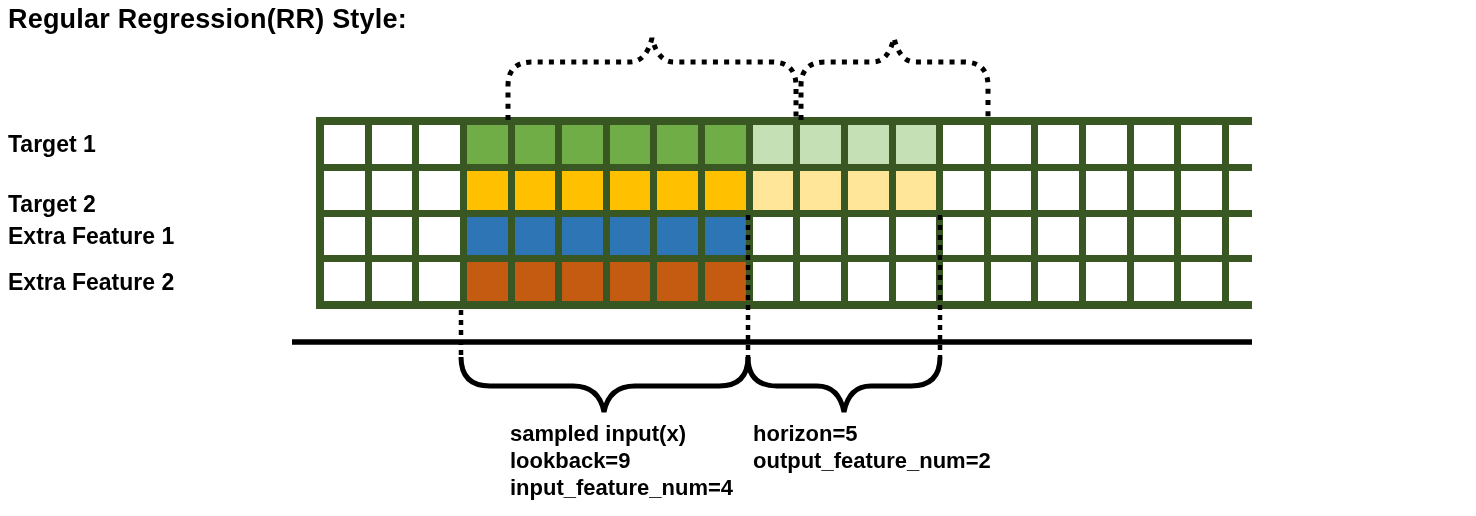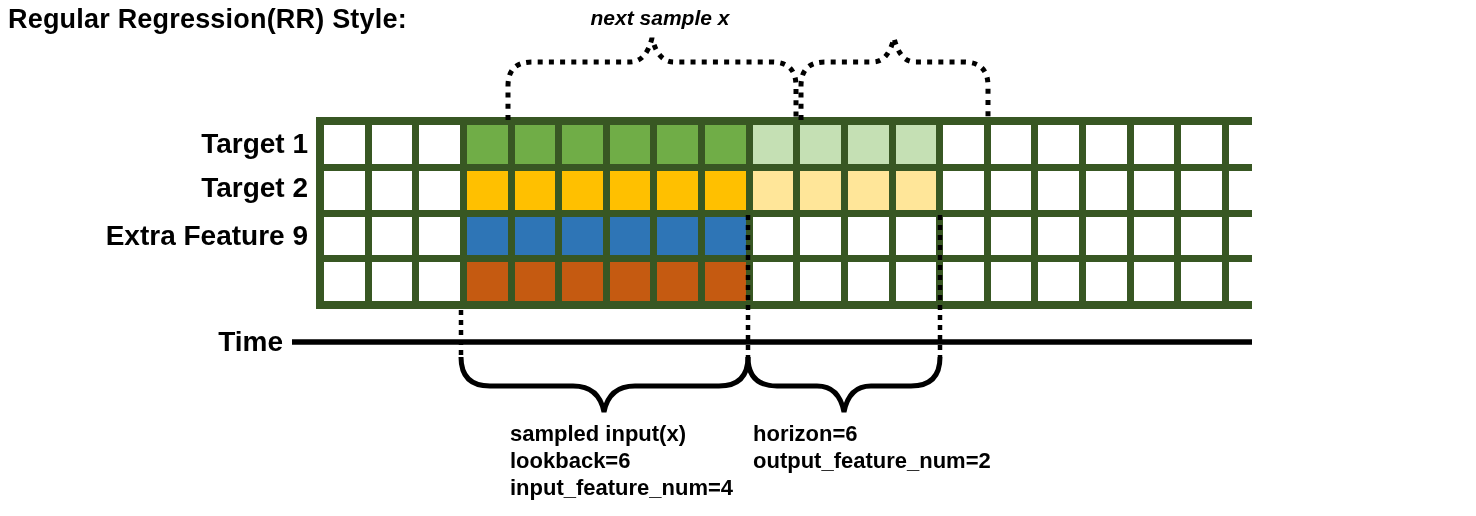--- a/index.html
+++ b/index.html
@@ -11,21 +11,21 @@
     position:absolute;left:8px;top:4px;font-size:27px;font-weight:700;letter-spacing:0.2px;
   }
   .next-label{
     position:absolute;top:6px;width:220px;text-align:center;
     font-size:21px;font-style:italic;font-weight:600;
   }
   .next-x{left:550px;}
   .next-y{left:783px;}
   .row-label{
     position:absolute;left:8px;width:300px;height:46px;line-height:46px;
-    text-align:right;font-size:28px;font-weight:700;white-space:nowrap;
+    text-align:left;font-size:23px;font-weight:700;white-space:nowrap;
   }
   .sample-grid{
     position:absolute;left:316px;top:117px;width:1152px;height:192px;
     box-sizing:border-box;display:grid;
     grid-template-columns:repeat(24,1fr);grid-template-rows:repeat(4,1fr);
     gap:7px;padding:8px;
   }
   .cell{background:#fff;}
   .time-label{
     position:absolute;left:180px;top:326px;width:103px;text-align:right;
@@ -38,25 +38,25 @@
   .anno-input{left:510px;}
   .anno-output{left:753px;}
 </style>
 </head>
 <body>
 
 <div class="canvas">
 
   <div class="title">Regular Regression(RR) Style:</div>
 
-  <div class="next-label next-x">next sample x</div>
 
   <div class="row-label" style="top:121px">Target 1</div>
-  <div class="row-label" style="top:165px">Target 2</div>
-  <div class="row-label" style="top:213px">Extra Feature 9</div>
+  <div class="row-label" style="top:181px">Target 2</div>
+  <div class="row-label" style="top:213px">Extra Feature 1</div>
+  <div class="row-label" style="top:259px">Extra Feature 2</div>
 
   <div class="sample-grid" style="background: rgb(56, 87, 35);">
       <div class="cell" style="background: rgb(255, 255, 255);"></div>
       <div class="cell" style="background: rgb(255, 255, 255);"></div>
       <div class="cell" style="background: rgb(255, 255, 255);"></div>
       <div class="cell" style="background: rgb(112, 173, 71);"></div>
       <div class="cell" style="background: rgb(112, 173, 71);"></div>
       <div class="cell" style="background: rgb(112, 173, 71);"></div>
       <div class="cell" style="background: rgb(112, 173, 71);"></div>
       <div class="cell" style="background: rgb(112, 173, 71);"></div>
@@ -143,21 +143,20 @@
       <div class="cell" style="background: rgb(255, 255, 255);"></div>
       <div class="cell" style="background: rgb(255, 255, 255);"></div>
       <div class="cell" style="background: rgb(255, 255, 255);"></div>
       <div class="cell" style="background: rgb(255, 255, 255);"></div>
       <div class="cell" style="background: rgb(255, 255, 255);"></div>
       <div class="cell" style="background: rgb(255, 255, 255);"></div>
       <div class="cell" style="background: rgb(255, 255, 255);"></div>
       <div class="cell" style="background: rgb(255, 255, 255);"></div>
     </div>
 
-  <div class="time-label">Time</div>
 
   <svg class="deco" width="1476" height="516" viewBox="0 0 1476 516">
 
     <path d="M508,120 L508,86 Q508,62 532,62 L630,62 Q646,62 652,38 Q658,62 674,62 L772,62 Q796,62 796,86 L796,120" fill="none" stroke="#000" stroke-width="5" stroke-dasharray="5 6.2"></path>
 
     <path d="M801,120 L801,86 Q801,62 825,62 L873,62 Q888,62 894,38 Q900,62 915,62 L964,62 Q988,62 988,86 L988,120" fill="none" stroke="#000" stroke-width="5" stroke-dasharray="5 6.2"></path>
 
     <path d="M461,310 L461,357" fill="none" stroke="#000" stroke-width="4.5" stroke-dasharray="5 5"></path>
     <path d="M748,215 L748,357" fill="none" stroke="#000" stroke-width="4.5" stroke-dasharray="5 5"></path>
     <path d="M940,215 L940,357" fill="none" stroke="#000" stroke-width="4.5" stroke-dasharray="5 5"></path>
@@ -165,22 +164,22 @@
     <line x1="292" y1="342" x2="1446" y2="342" stroke="#000" stroke-width="5.5"></line>
     <polygon points="1444,331 1470,342 1444,353" fill="#000"></polygon>
 
     <path d="M461,357 Q461,386 490,386 L573,386 Q599,386 604,412 Q609,386 635,386 L719,386 Q748,386 748,357" fill="none" stroke="#000" stroke-width="5"></path>
 
     <path d="M748,357 Q748,386 777,386 L817,386 Q839,386 844,412 Q849,386 871,386 L911,386 Q940,386 940,357" fill="none" stroke="#000" stroke-width="5"></path>
   </svg>
 
   <div class="anno anno-input">
     <div>sampled input(x)</div>
-    <div>lookback=6</div>
+    <div>lookback=9</div>
     <div>input_feature_num=4</div>
   </div>
 
   <div class="anno anno-output">
-    <div>horizon=6</div>
+    <div>horizon=5</div>
     <div>output_feature_num=2</div>
   </div>
 
 </div>
 
 </body></html>

